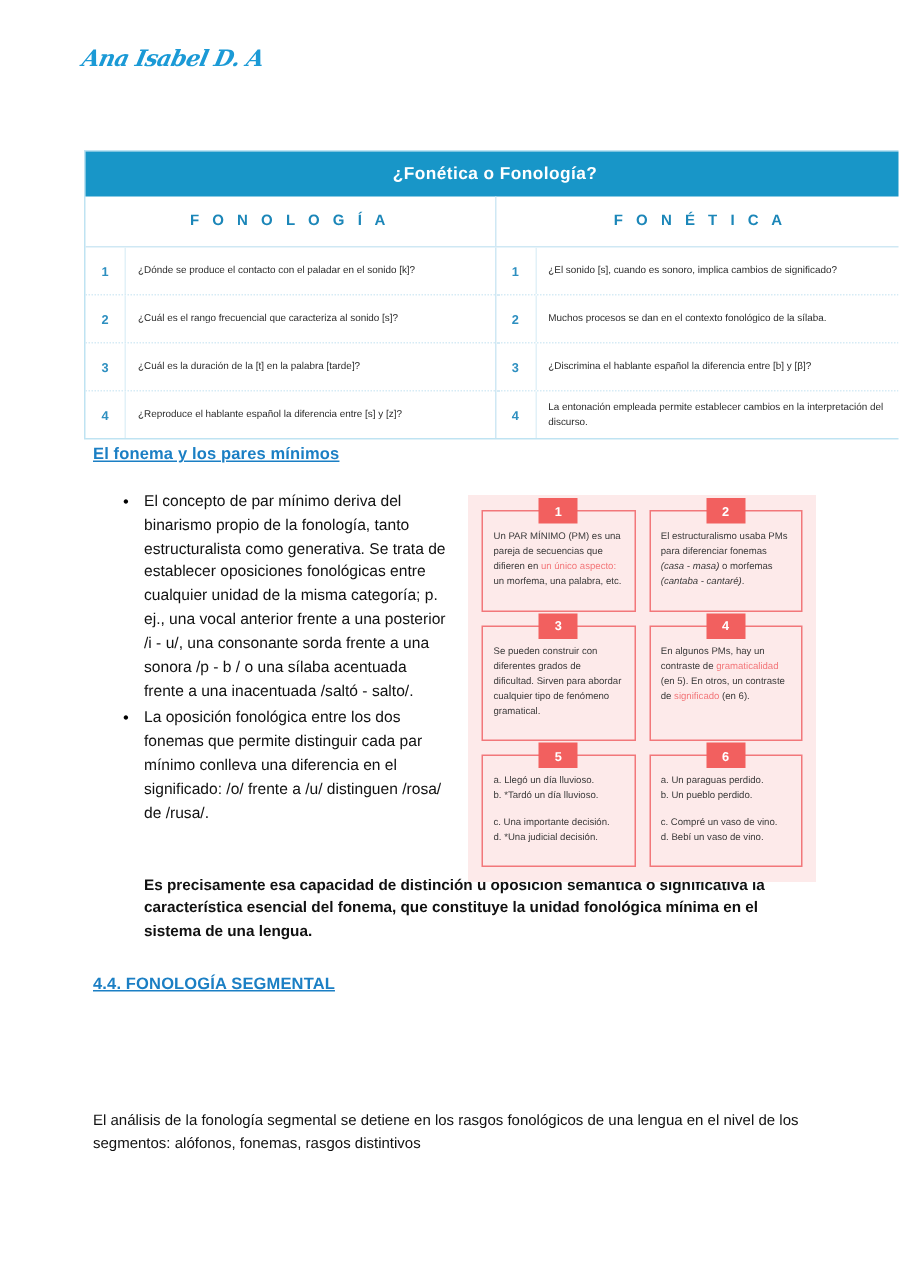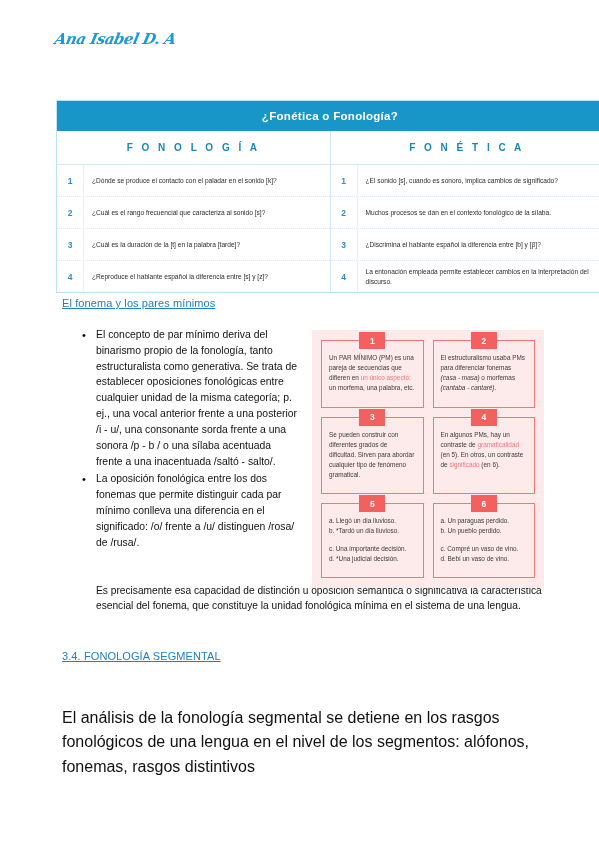--- a/index.html
+++ b/index.html
@@ -70,21 +70,21 @@
   .cmp-txt{
     padding:5px 8px 5px 8px;
     font-size:6.6px;line-height:1.5;
     color:#2b2b2b;
   }
 
   
   .h-blue{
     position:absolute;
     color:#1b7fc4;
-    font-size:11px;font-weight:normal;
+    font-size:11px;font-weight:bold;
     text-decoration:underline;
     letter-spacing:0.1px;
   }
 
   
   .bullets{
     position:absolute;left:82px;top:327px;width:215px;
   }
   .bullet{
     display:flex;margin-bottom:2px;
@@ -132,22 +132,22 @@
   .ibox .itxt{
     font-size:6.4px;line-height:1.58;color:#3a3a3a;
   }
   .ibox .itxt .hl{color:#f2777a;}
   .ibox .itxt .it{font-style:italic;}
   .ibox .itxt p{margin:0;}
   .ibox .itxt p.gap{margin-top:7px;}
 
   
   .bottom{
-    position:absolute;left:62px;top:706px;width:484px;
-    font-size:16px;line-height:1.52;color:#111;
+    position:absolute;left:62px;top:740px;width:484px;
+    font-size:10px;line-height:1.52;color:#111;
   }
   .bottom p{margin:0;}
 </style>
 </head>
 <body>
 
 <div class="page">
 
   <div class="signature">Ana Isabel D. A</div>
 
@@ -203,21 +203,21 @@
     <div class="bullet">
       <div class="dot">•</div>
       <div class="btxt">El concepto de par mínimo deriva del binarismo propio de la fonología, tanto estructuralista como generativa. Se trata de establecer oposiciones fonológicas entre cualquier unidad de la misma categoría; p. ej., una vocal anterior frente a una posterior /i - u/, una consonante sorda frente a una sonora /p - b / o una sílaba acentuada frente a una inacentuada /saltó - salto/.</div>
     </div>
     <div class="bullet">
       <div class="dot">•</div>
       <div class="btxt">La oposición fonológica entre los dos fonemas que permite distinguir cada par mínimo conlleva una diferencia en el significado: /o/ frente a /u/ distinguen /rosa/ de /rusa/.</div>
     </div>
   </div>
 
-  <div class="para" style="left:96px;top:583px;width:450px;">Es precisamente esa capacidad de distinción u oposición semántica o significativa la característica esencial del fonema, que constituye la unidad fonológica mínima en el sistema de una lengua.</div>
+  <div class="para" style="left:96px;top:583px;width:450px;font-weight:bold;">Es precisamente esa capacidad de distinción u oposición semántica o significativa la característica esencial del fonema, que constituye la unidad fonológica mínima en el sistema de una lengua.</div>
 
   <div class="info">
     <div class="info-grid">
       <div class="ibox">
         <div class="tag">1</div>
         <div class="itxt">
             <p><span>Un PAR MÍNIMO (PM) es una pareja de secuencias que difieren en </span><span class="hl">un único aspecto:</span><span> un morfema, una palabra, etc.</span></p>
           </div>
       </div>
       <div class="ibox">
@@ -252,19 +252,19 @@
         <div class="itxt">
             <p><span>a. Un paraguas perdido.</span></p>
             <p><span>b. Un pueblo perdido.</span></p>
             <p class="gap"><span>c. Compré un vaso de vino.</span></p>
             <p><span>d. Bebí un vaso de vino.</span></p>
           </div>
       </div>
     </div>
   </div>
 
-  <div class="h-blue" style="left:62px;top:650px;">3.4. FONOLOGÍA SEGMENTAL</div>
+  <div class="h-blue" style="left:62px;top:650px;">4.4. FONOLOGÍA SEGMENTAL</div>
 
   <div class="bottom">
     <p>El análisis de la fonología segmental se detiene en los rasgos fonológicos de una lengua en el nivel de los segmentos: alófonos, fonemas, rasgos distintivos</p>
   </div>
 
 </div>
 
 </body></html>

